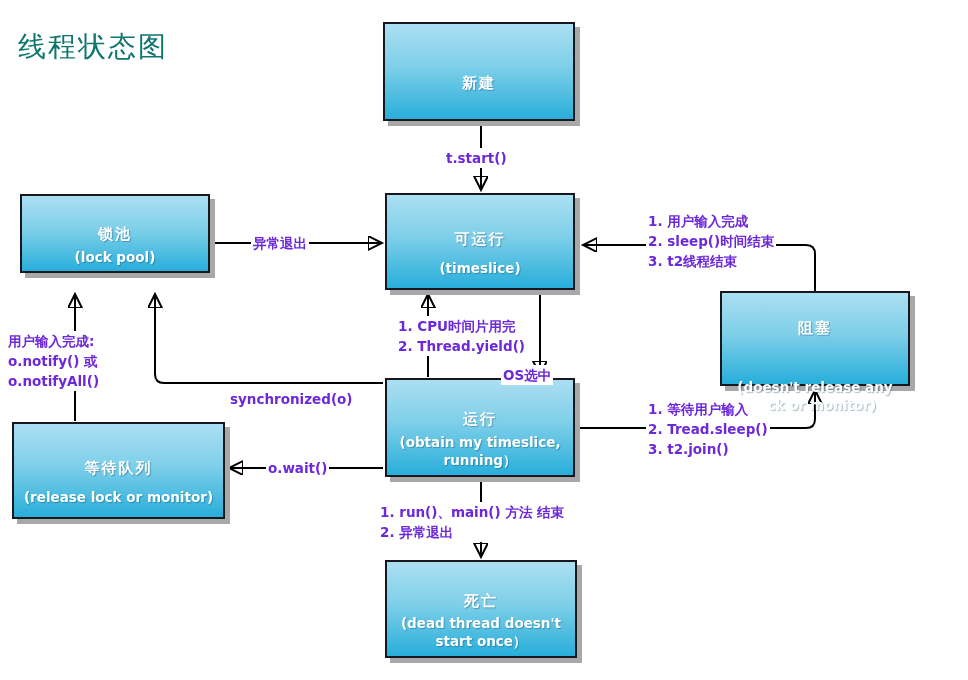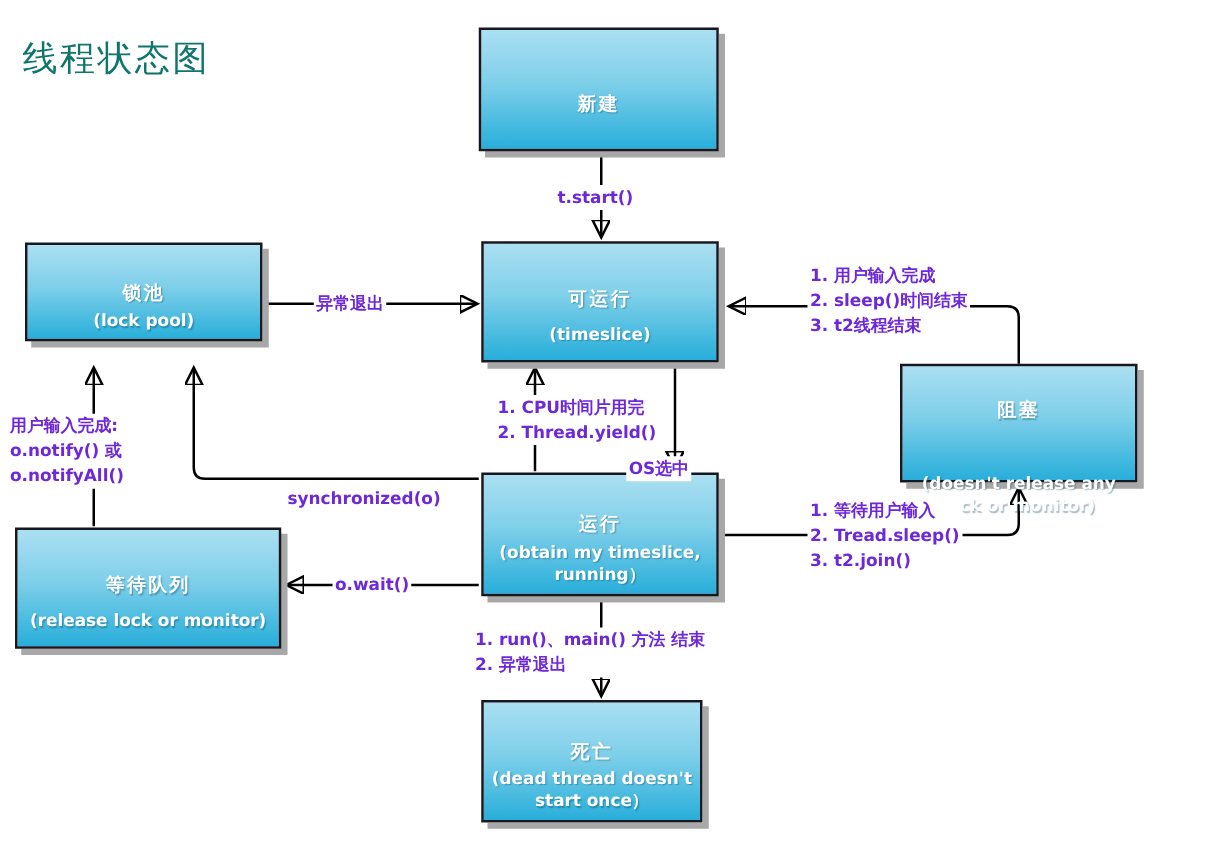--- a/index.html
+++ b/index.html
@@ -22,21 +22,21 @@
     z-index:2;padding:2px 6px;
   }
   .node-title{font-size:15px;letter-spacing:2px;text-shadow:1px 1px 1px rgba(0,60,90,.35);margin-top:24px;}
   .node-sub{font-size:13.5px;line-height:1.35;text-shadow:1px 1px 1px rgba(0,60,90,.35);}
   #node-new{left:383px;top:22px;width:192px;height:99px;}
   #node-lockpool{left:20px;top:194px;width:190px;height:79px;}
   #node-runnable{left:385px;top:193px;width:190px;height:97px;}
   #node-blocked{left:720px;top:291px;width:190px;height:95px;gap:40px;}
   #node-running{left:385px;top:378px;width:190px;height:99px;}
   #node-waitqueue{left:12px;top:422px;width:213px;height:97px;}
-  #node-dead{left:385px;top:560px;width:177px;height:98px;}
+  #node-dead{left:385px;top:560px;width:192px;height:98px;}
   
   #edges{position:absolute;left:0;top:0;z-index:1;}
   #edges path{stroke:#000;stroke-width:2;fill:none;}
   
   .edge-label{
     position:absolute;z-index:3;background:#ffffff;
     color:#6d28d9;font-weight:bold;font-size:13.5px;line-height:20px;
     white-space:nowrap;padding:0 2px;
   }
   #lbl-tstart{left:444px;top:148px;}

